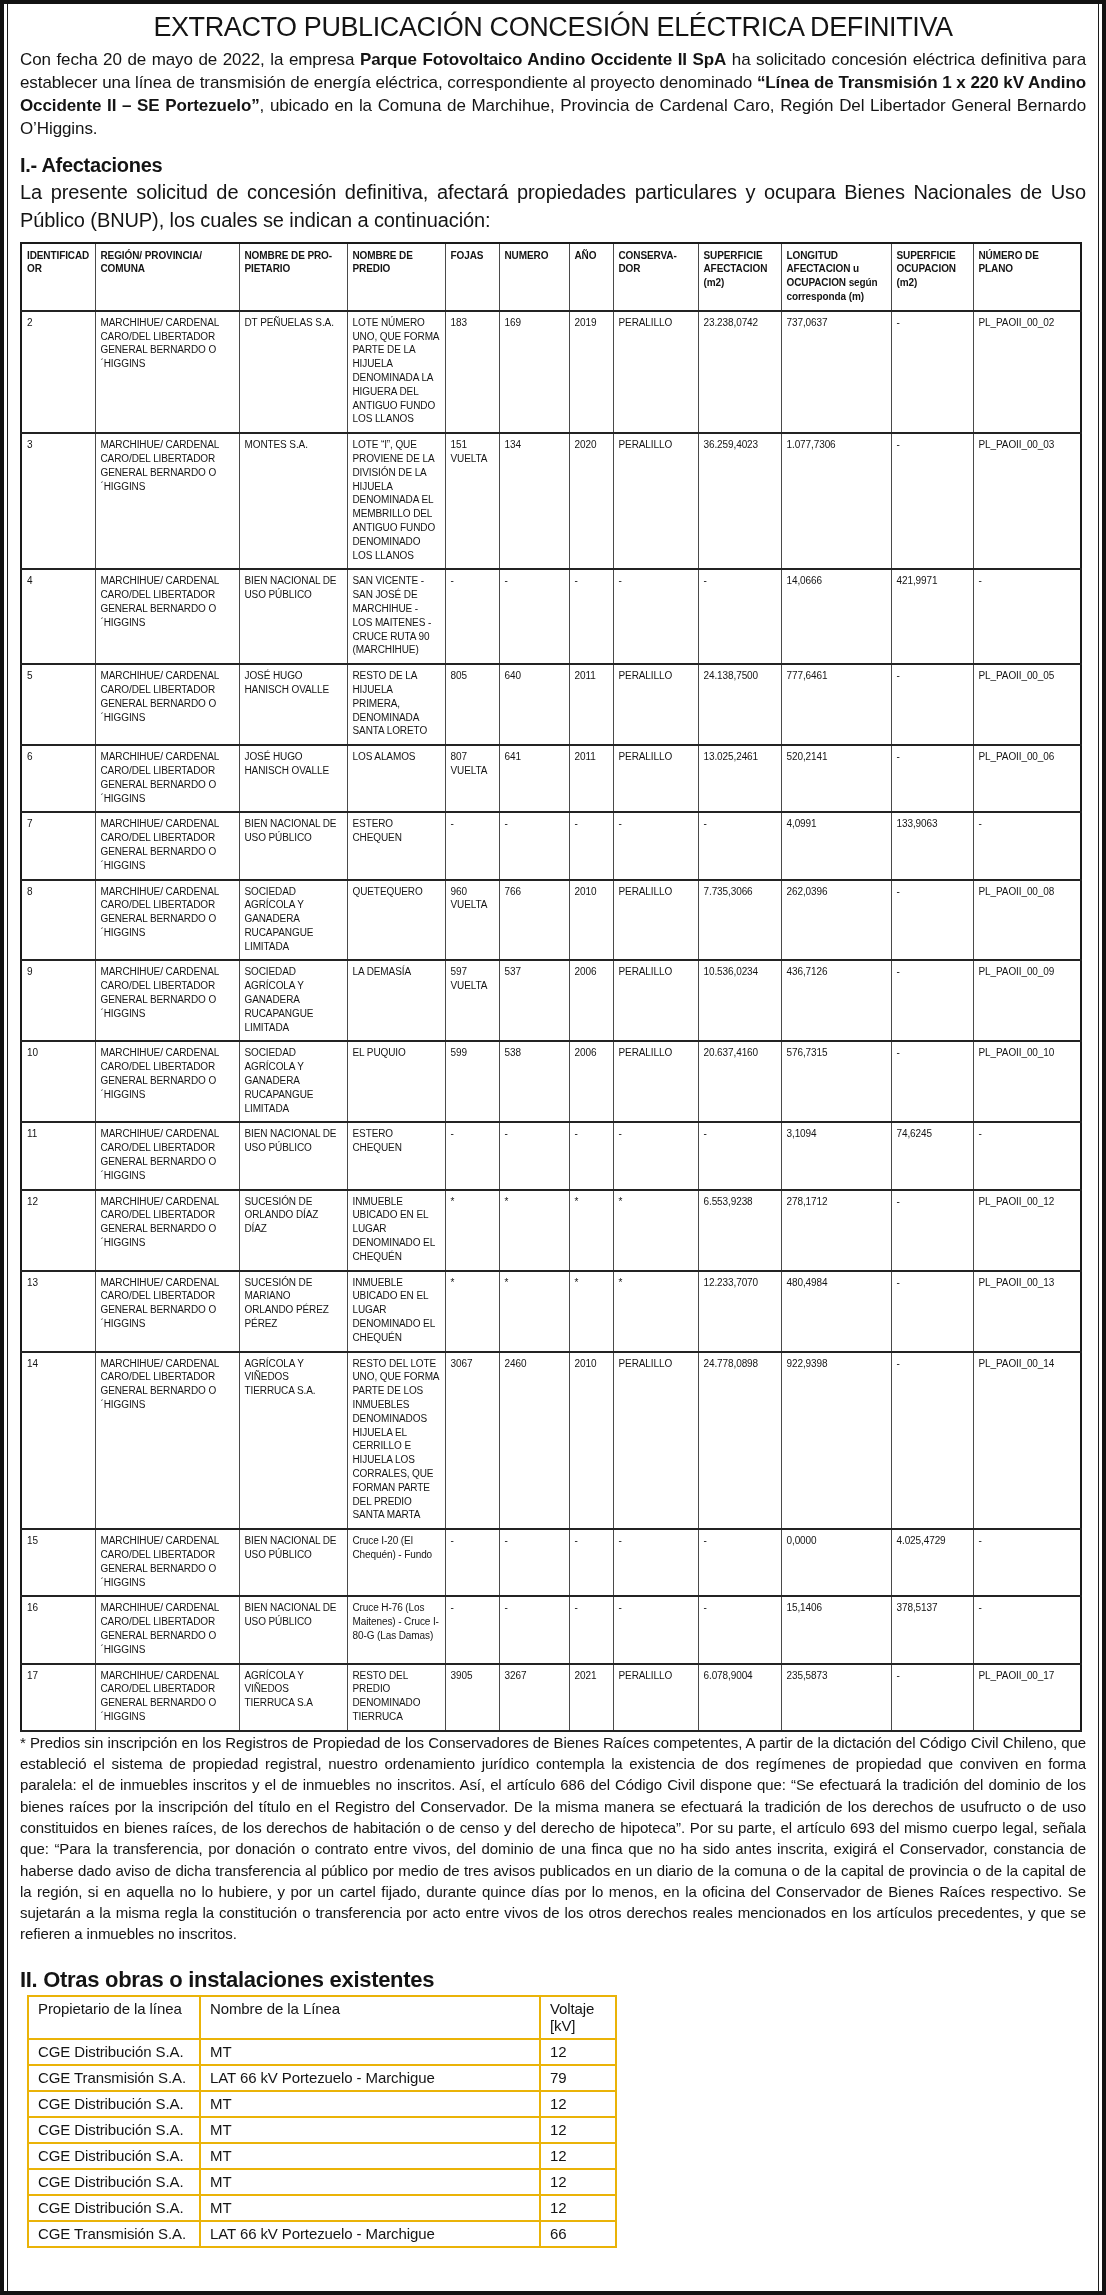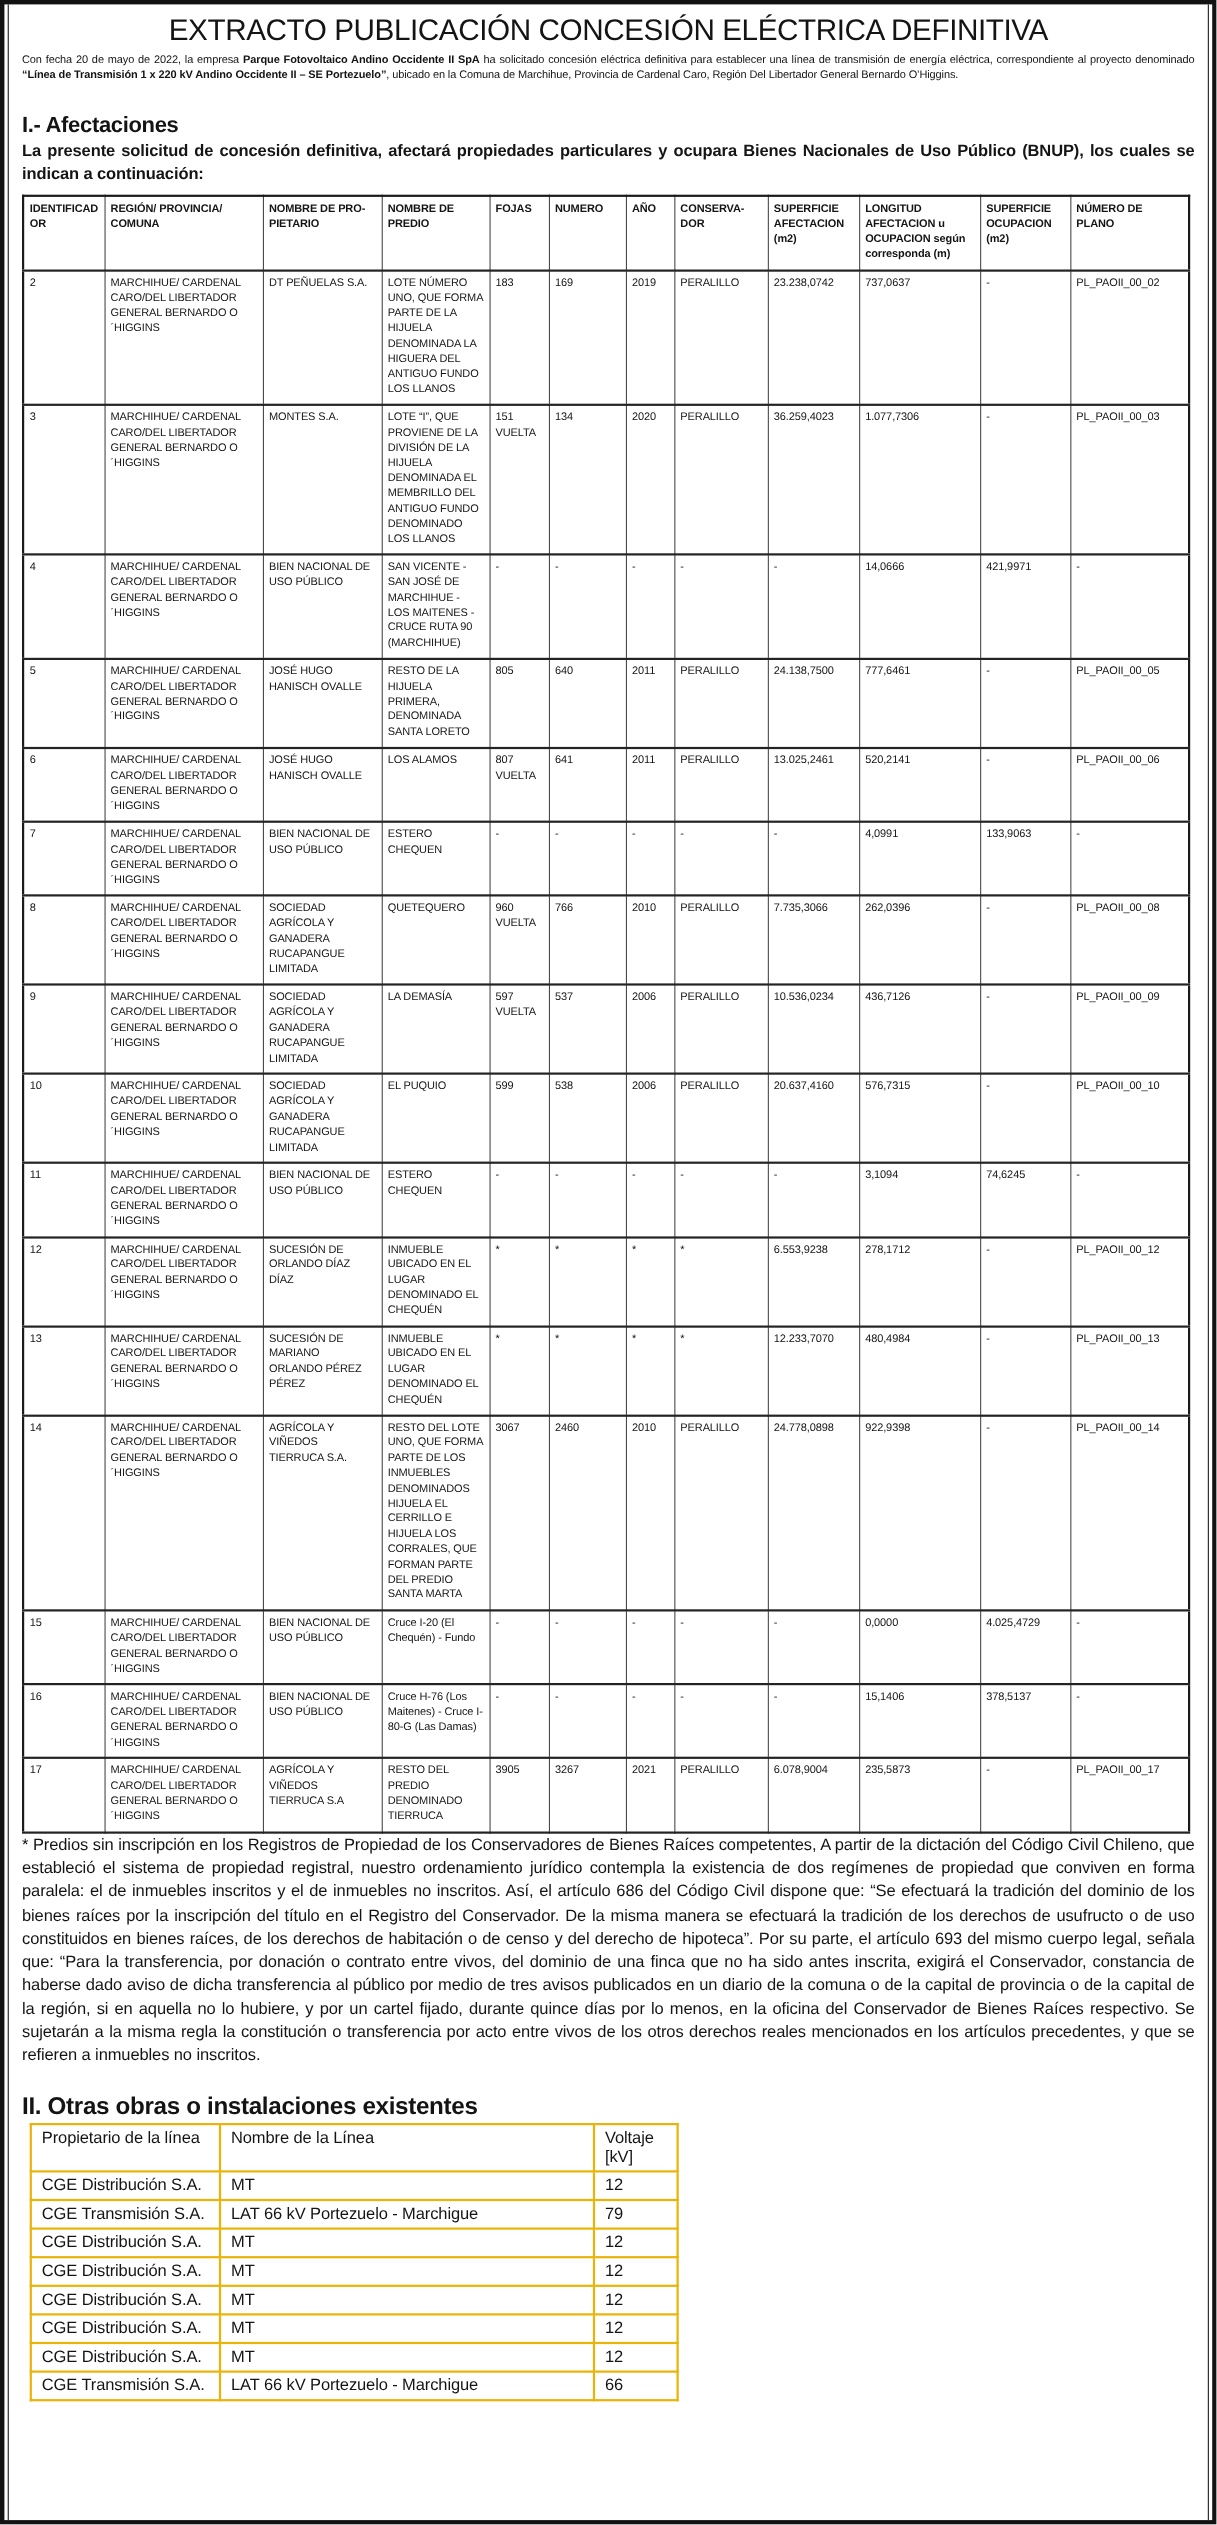--- a/index.html
+++ b/index.html
@@ -27,36 +27,36 @@
   .page::after  { right:3px; }
 
   .doc-title {
     margin:2px 0 5px;
     text-align:center;
     font-size:27px;
     font-weight:normal;
     letter-spacing:-0.4px;
   }
   .intro {
-    margin:0 0 20px;
-    font-size:10px;
+    margin:0 0 6px;
+    font-size:17px;
     line-height:1.36;
     text-align:justify;
   }
   .sec1-heading {
     margin:8px 0 2px;
     font-size:20px;
     font-weight:bold;
     letter-spacing:-0.3px;
   }
   .lead {
     margin:0 0 7px;
-    font-size:15px;
+    font-size:20px;
     line-height:1.38;
-    font-weight:bold;
+    font-weight:normal;
     text-align:justify;
   }
 
   table.t1 {
     width:1060px;
     margin-left:0;
     border-collapse:collapse;
     table-layout:fixed;
     font-size:10px;
     line-height:1.38;

